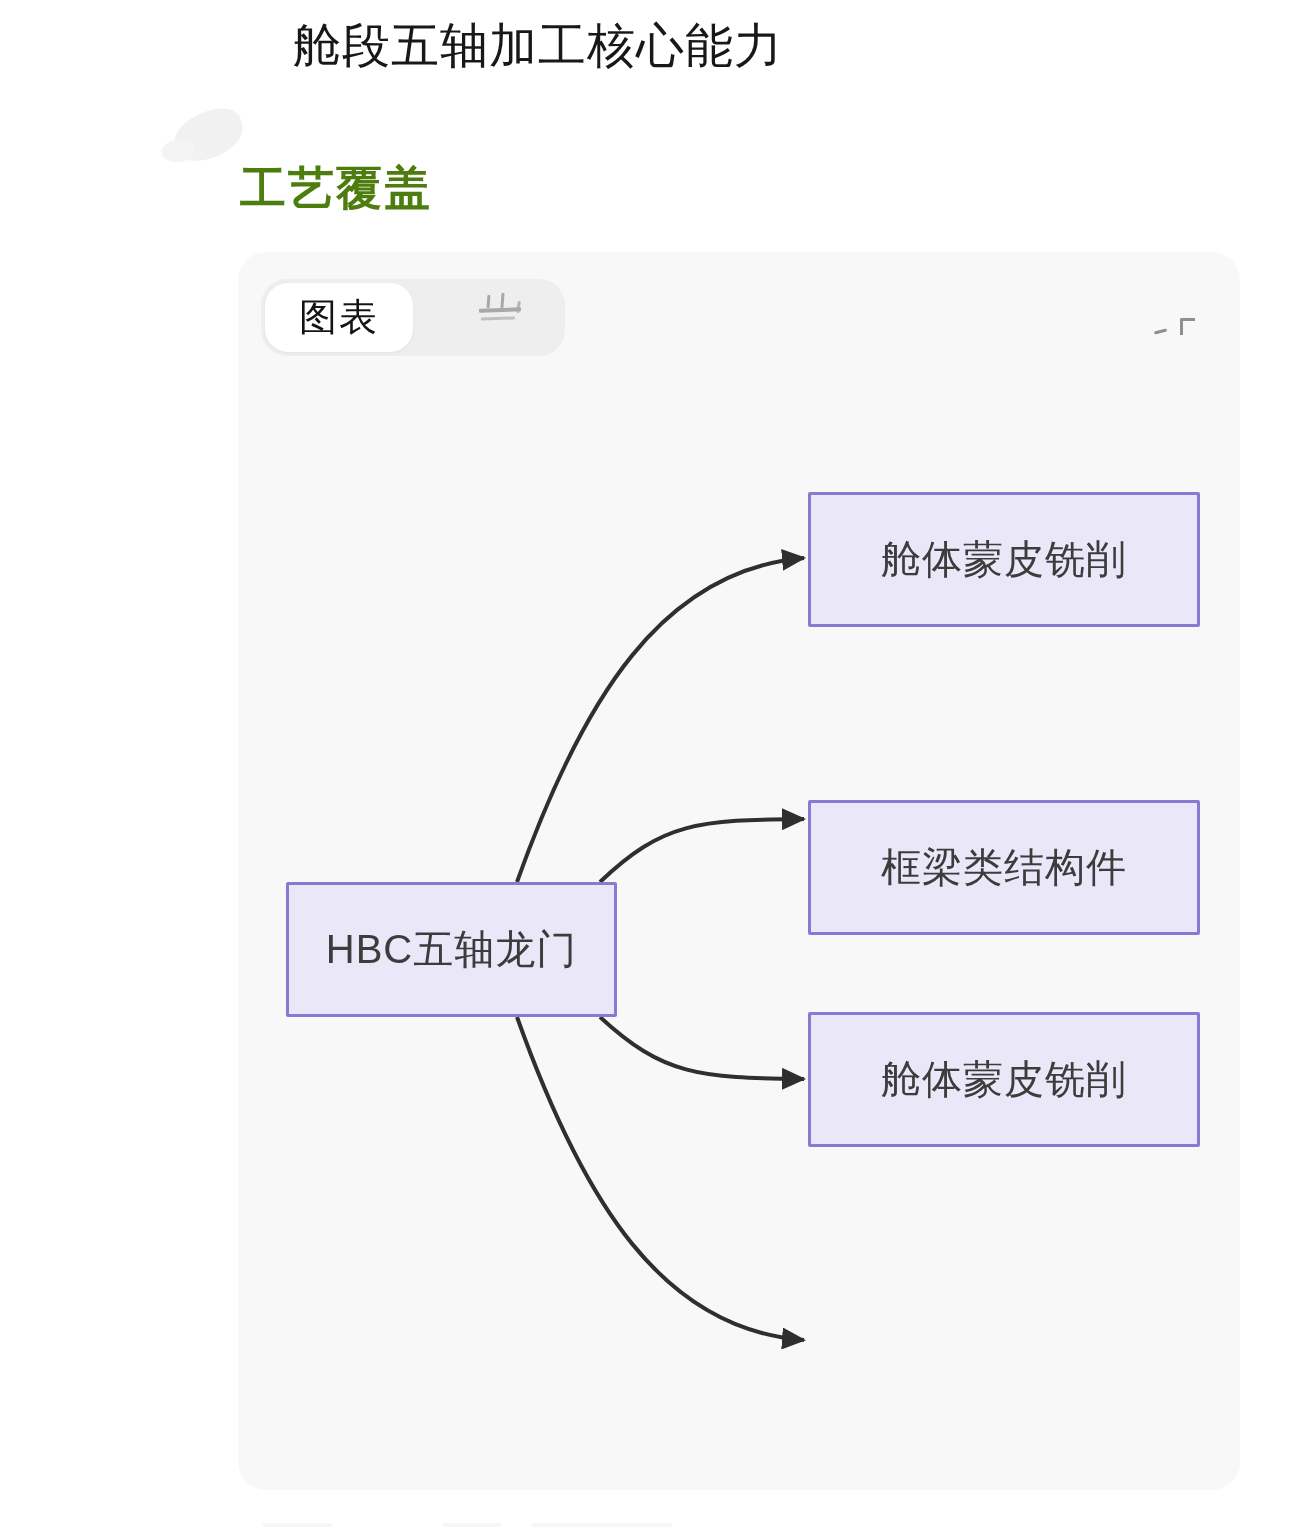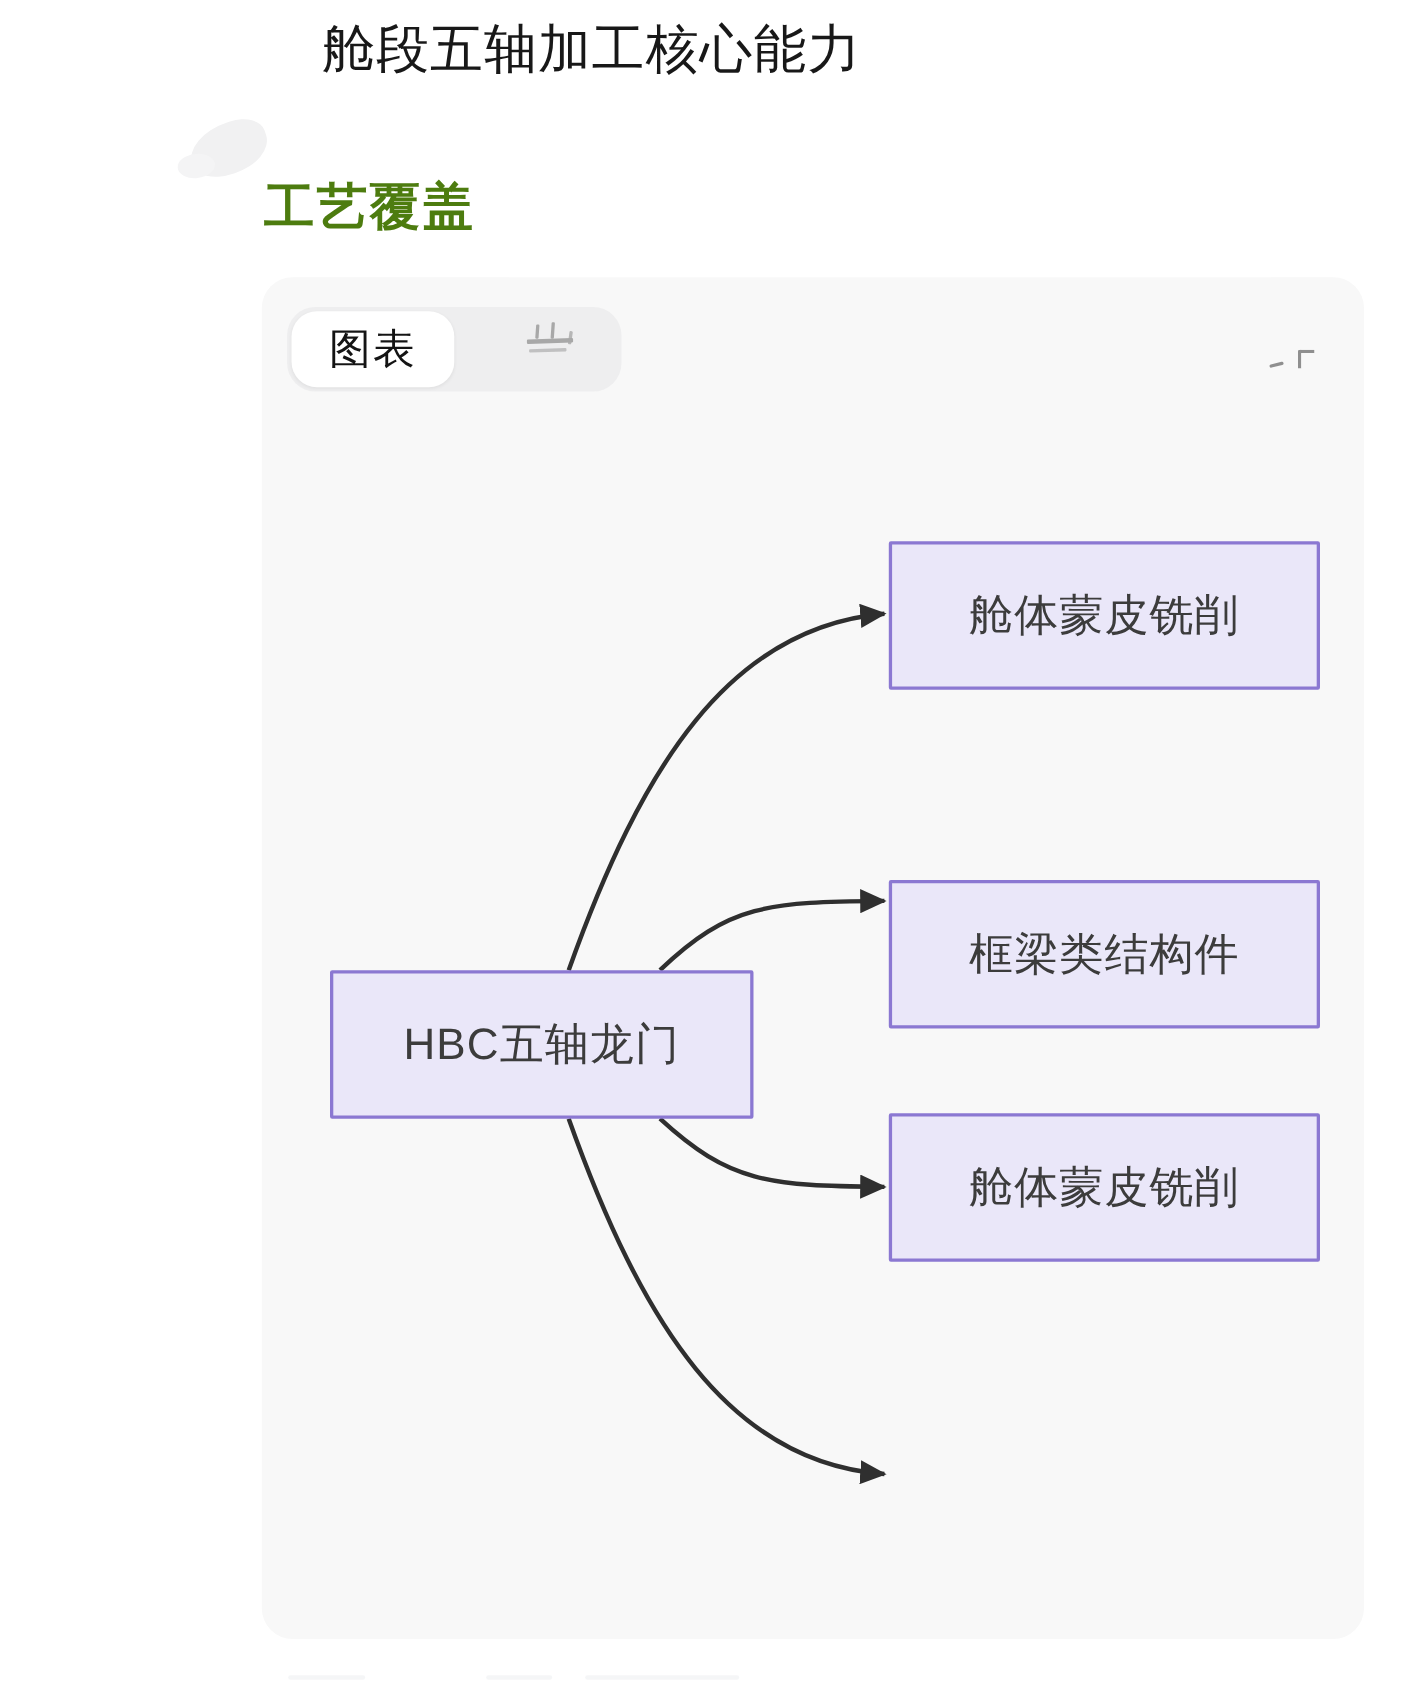--- a/index.html
+++ b/index.html
@@ -79,21 +79,21 @@
     border-left:3px solid #8f8f8f;border-top:3px solid #8f8f8f;border-radius:2px 0 0 0;
   }
 
   
   .edges-svg{position:absolute;left:0;top:0;width:1002px;height:1238px;pointer-events:none;}
   .node{
     position:absolute;display:flex;align-items:center;justify-content:center;
     background:var(--node-fill);border:3px solid var(--node-border);border-radius:2px;
     font-size:40px;color:var(--node-text);letter-spacing:1px;
   }
-  .node-root{left:62px;top:630px;width:385px;height:135px;}
+  .node-root{left:48px;top:630px;width:331px;height:135px;}
   .node-child{left:570px;width:392px;height:135px;}
   .child-0{top:240px;}
   .child-1{top:500px;margin-top:48px;}
   .child-2{top:760px;}
   .child-3{top:1020px;}
 
   
   .cropped-caption{position:absolute;left:262px;top:1521px;width:420px;height:8px;opacity:.55;}
   .cropped-caption i{position:absolute;top:2px;display:block;height:4px;background:#eef0f2;border-radius:2px;}
   .c1{left:0;width:70px;}

